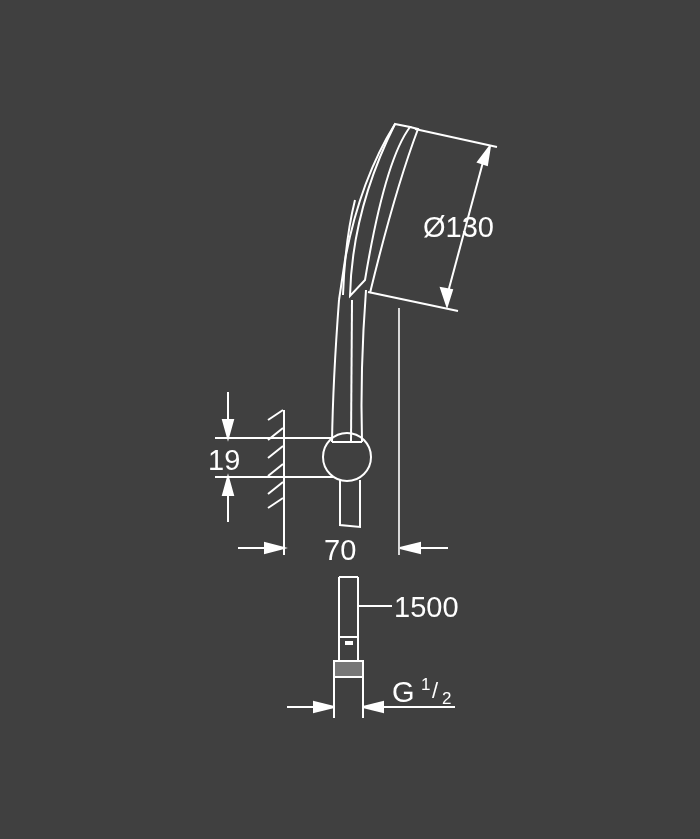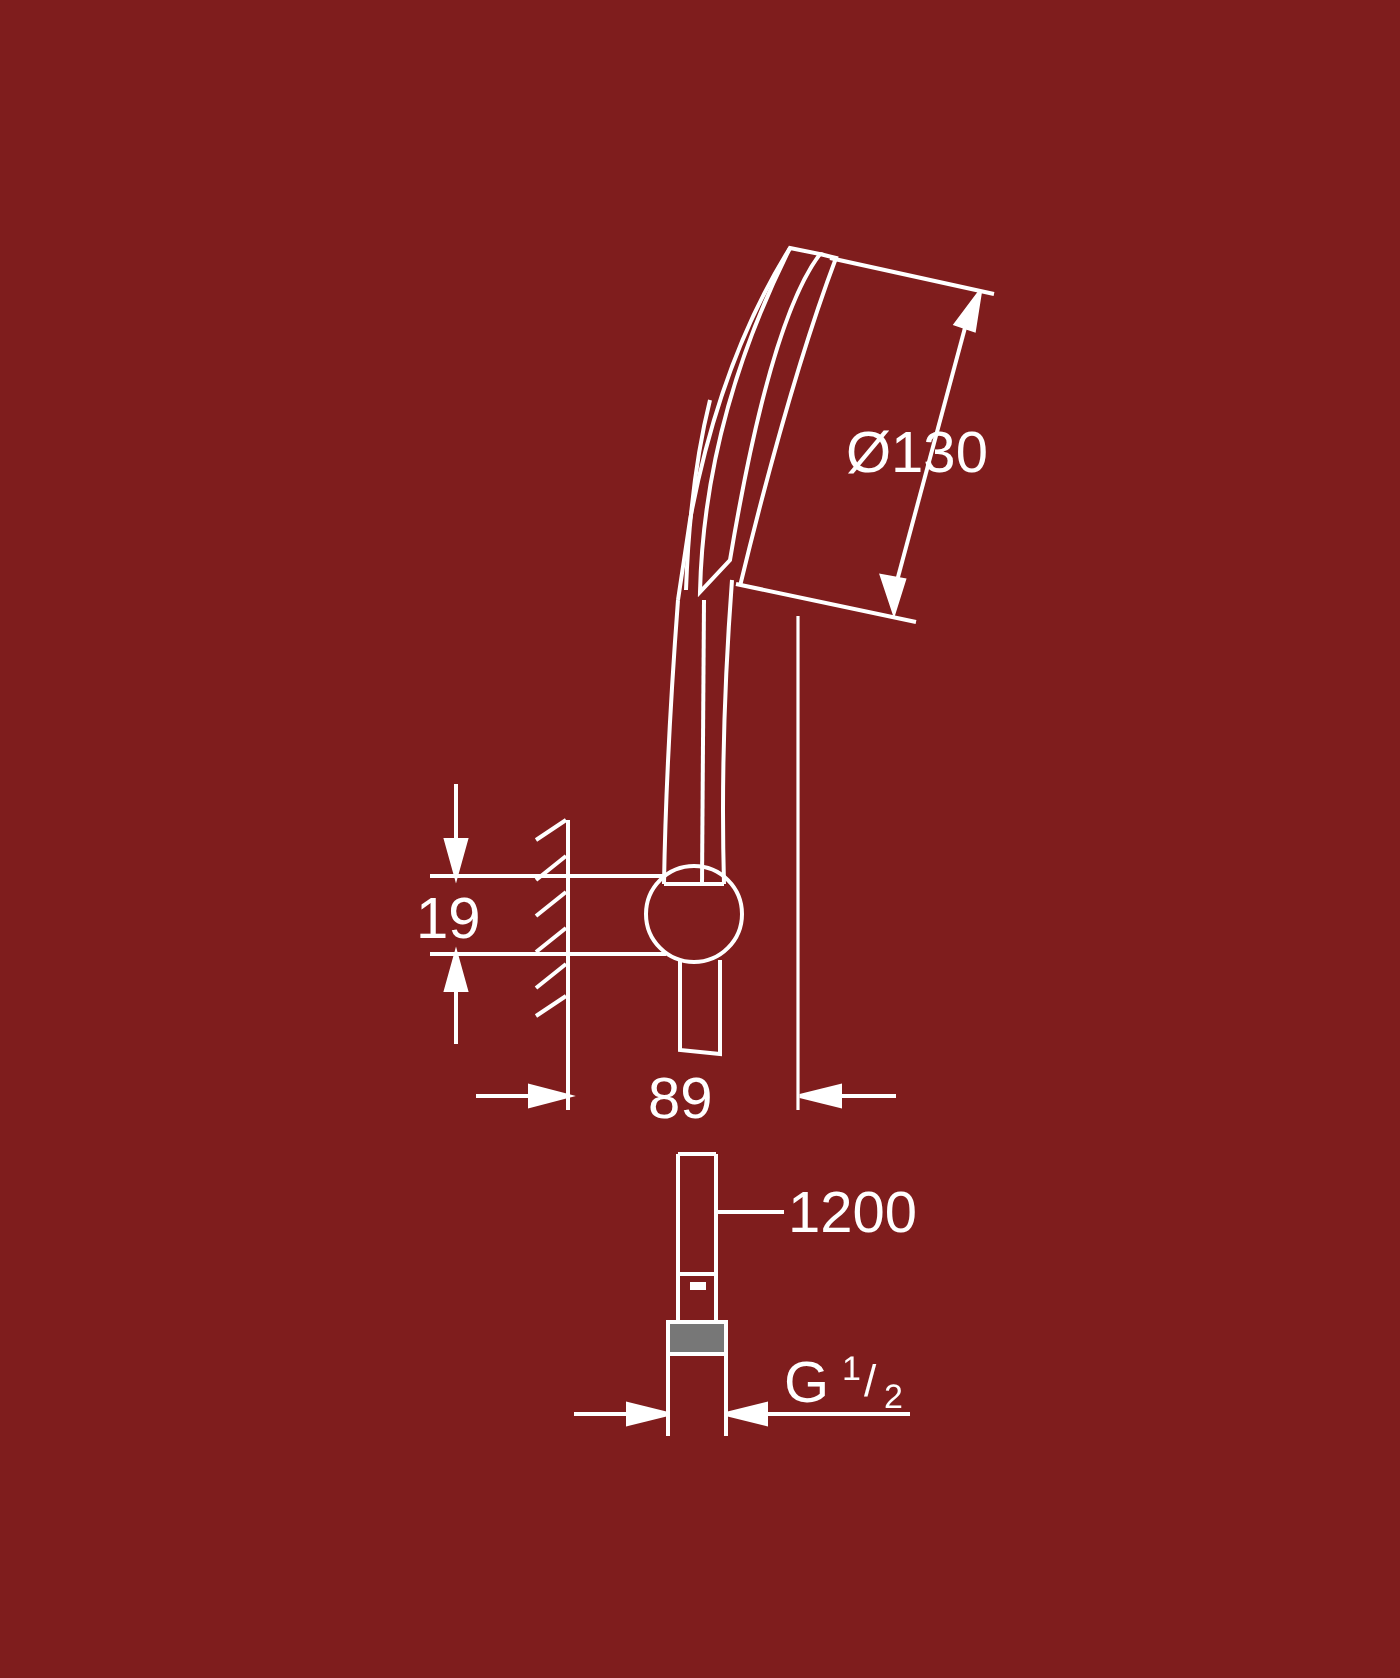--- a/index.html
+++ b/index.html
@@ -1,16 +1,16 @@
 <!DOCTYPE html>
 <html><head>
 <meta charset="utf-8">
 <style>
   html,body{margin:0;padding:0;background:#000;}
-  .canvas{position:relative;width:700px;height:839px;background:#7f1d1d;overflow:hidden;}
+  .canvas{position:relative;width:700px;height:839px;background:#404040;overflow:hidden;}
   svg{position:absolute;left:0;top:0;}
   .dim{position:absolute;color:#fff;font-family:"Liberation Sans",sans-serif;font-size:29px;line-height:1;white-space:nowrap;}
   .sup{position:absolute;color:#fff;font-family:"Liberation Sans",sans-serif;font-size:17px;line-height:1;}
 </style>
 </head>
 <body>
 
 <div class="canvas">
 <svg width="700" height="839" viewBox="0 0 700 839" fill="none" stroke="#fff" stroke-width="2">
 
@@ -80,19 +80,19 @@
 
     <line x1="287" y1="707" x2="320" y2="707"></line>
     <polygon points="334,707 314,702 314,712" fill="#fff"></polygon>
     <line x1="382" y1="707" x2="455" y2="707"></line>
     <polygon points="363,707 383,702 383,712" fill="#fff"></polygon>
   </g>
 </svg>
 
 <div class="dim" style="left:423px;top:213px;">Ø130</div>
 <div class="dim" style="left:208px;top:446px;">19</div>
-<div class="dim" style="left:324px;top:536px;">89</div>
-<div class="dim" style="left:394px;top:593px;">1200</div>
+<div class="dim" style="left:324px;top:536px;">70</div>
+<div class="dim" style="left:394px;top:593px;">1500</div>
 <div class="dim" style="left:392px;top:678px;">G</div>
 <div class="sup" style="left:421px;top:676px;">1</div>
 <div class="sup" style="left:432px;top:680px;font-size:22px;">/</div>
 <div class="sup" style="left:442px;top:690px;">2</div>
 </div>
 
 </body></html>

